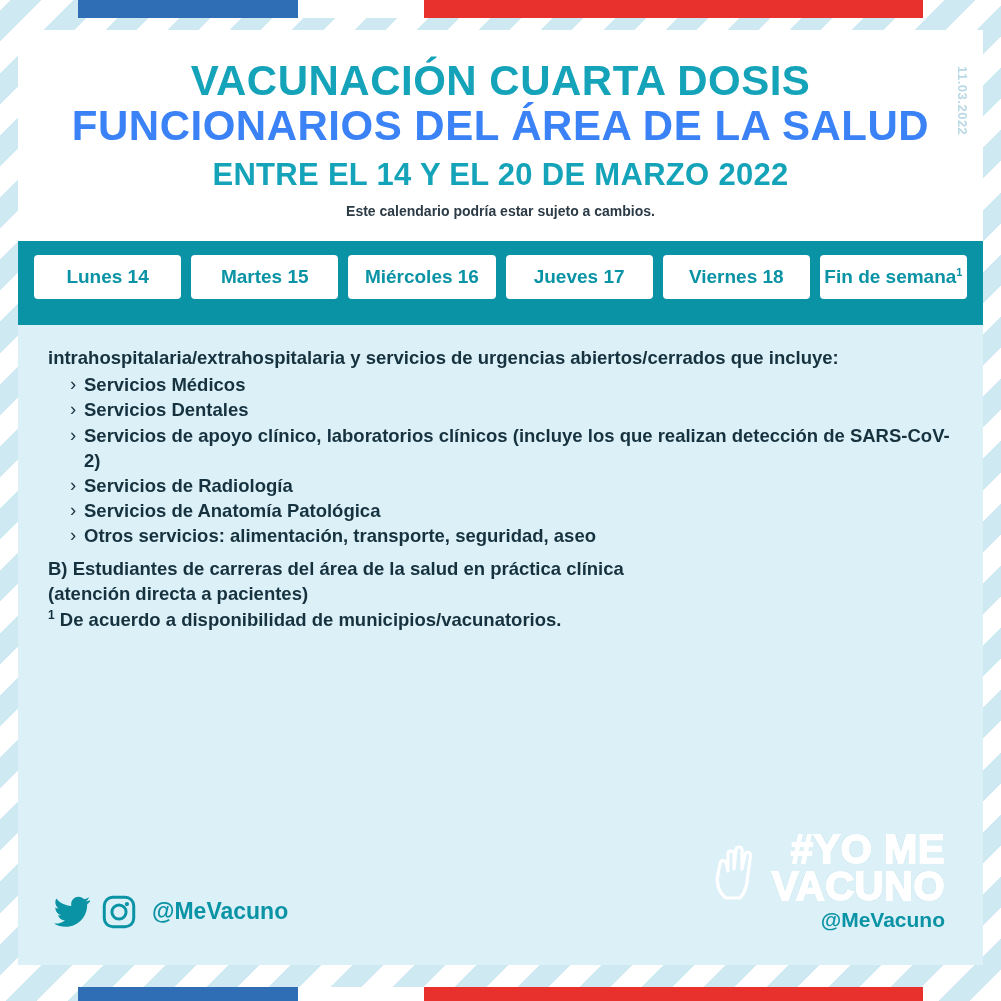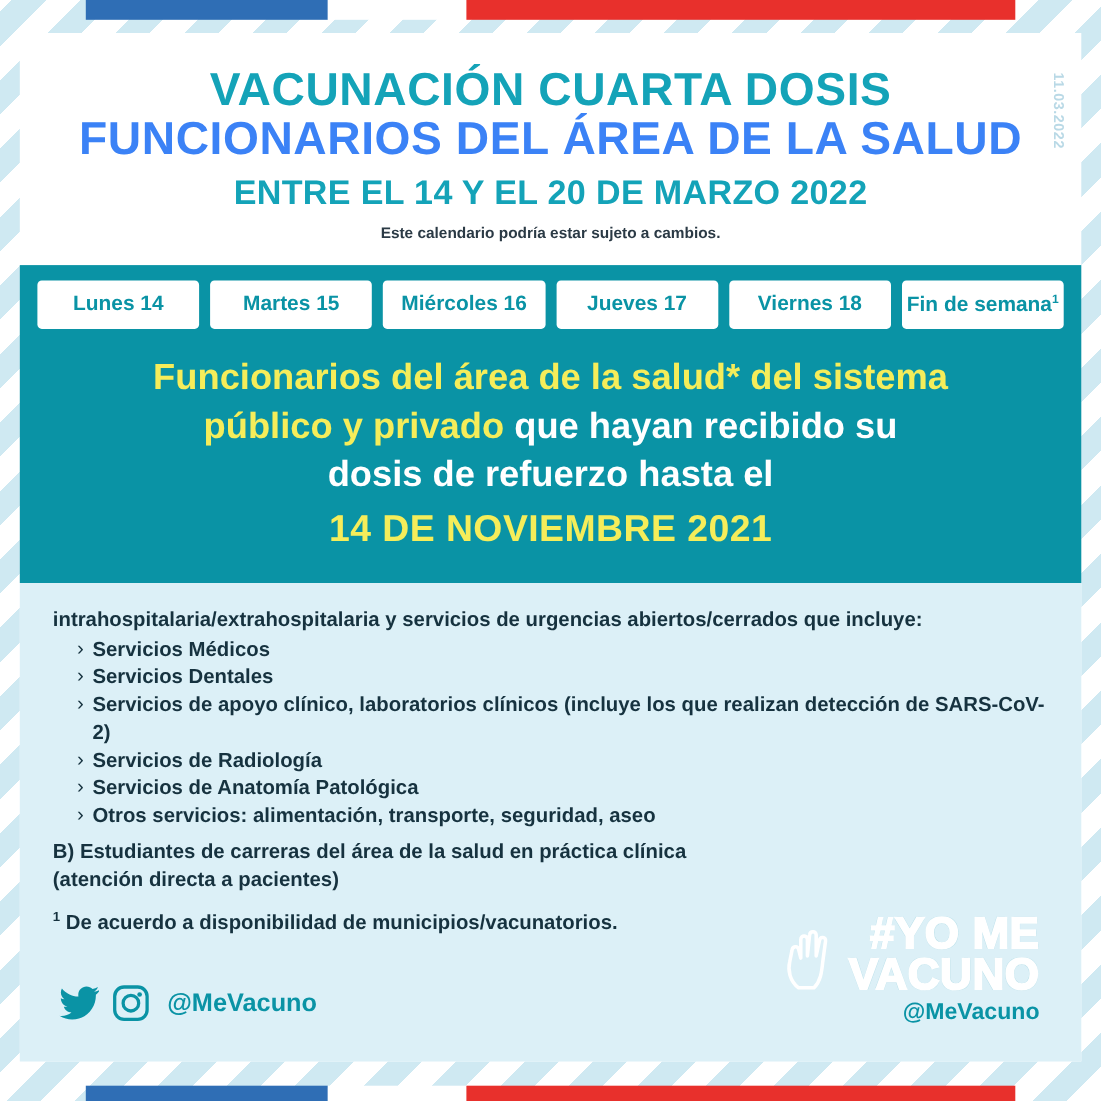--- a/index.html
+++ b/index.html
@@ -179,21 +179,21 @@
     font-weight: bold;
   }
   .foot ul li::before {
     content: "›";
     position: absolute;
     left: 0;
     top: -1px;
     font-weight: normal;
   }
   .foot .blockB { margin-top: 8px; }
-  .foot .blockC { margin-top: 14px; }
+  .foot .blockC { }
   .foot .blockC sup { font-size: 12px; }
 
   
   .social {
     position: absolute;
     left: 34px;
     bottom: 36px;
     display: flex;
     align-items: center;
     gap: 12px;
@@ -294,32 +294,20 @@
           <span>Jueves 17</span>
         </div>
         <div class="day-chip">
           <span>Viernes 18</span>
         </div>
         <div class="day-chip">
           <span>Fin de semana</span><sup>1</sup>
         </div>
       </div>
 
-      <div class="teal-message">
-        <div>
-          <span class="hl">Funcionarios del área de la salud* del sistema</span>
-        </div>
-        <div>
-          <span class="hl">público y privado</span><span> que hayan recibido su</span>
-        </div>
-        <div>
-          <span>dosis de refuerzo hasta el</span>
-        </div>
-        <span class="big-date">14 DE NOVIEMBRE 2021</span>
-      </div>
 
     </div>
 
     <div class="foot">
       <p class="lead">intrahospitalaria/extrahospitalaria y servicios de urgencias abiertos/cerrados que incluye:</p>
       <ul>
         <li>Servicios Médicos</li>
         <li>Servicios Dentales</li>
         <li>Servicios de apoyo clínico, laboratorios clínicos (incluye los que realizan detección de SARS-CoV-2)</li>
         <li>Servicios de Radiología</li>

